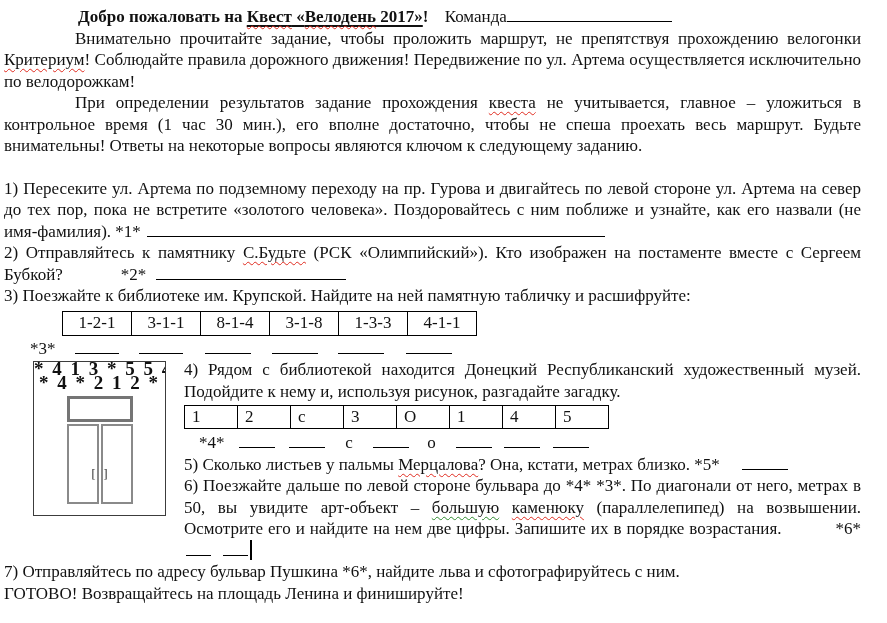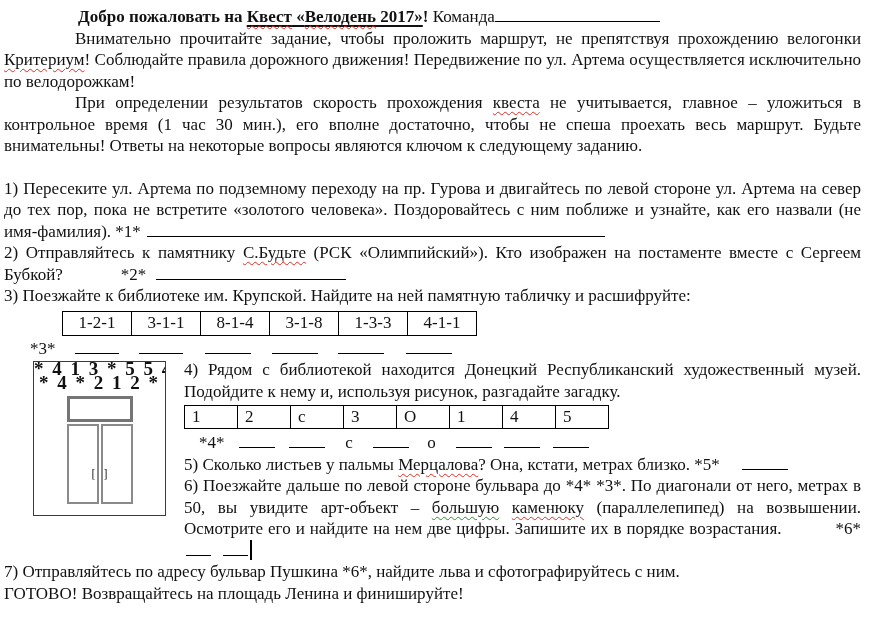--- a/index.html
+++ b/index.html
@@ -40,26 +40,26 @@
   .cursor-bar{display:inline-block;width:2px;height:20px;background:#000;vertical-align:-4px;margin-left:2px;}
   .center{}
 </style>
 </head>
 <body>
 
 <div class="page">
 
   <p class="title">
     <span class="b"><span>Добро пожаловать на </span><span class="u"><span class="sp-err">Квест</span><span> «</span><span class="sp-err">Велодень</span><span> 2017»</span></span><span>!</span></span>
-    <span style="">Команда</span><span class="blank" style="width:165px;"></span>
+    <span style="margin-left:12px;">Команда</span><span class="blank" style="width:165px;"></span>
   </p>
 
   <p class="just indent"><span>Внимательно прочитайте задание, чтобы проложить маршрут, не препятствуя прохождению велогонки </span><span class="sp-err">Критериум</span><span>! Соблюдайте правила дорожного движения! Передвижение по ул. Артема осуществляется исключительно по велодорожкам!</span></p>
 
-  <p class="just indent"><span>При определении результатов скорость прохождения </span><span class="sp-err">квеста</span><span> не учитывается, главное – уложиться в контрольное время (1 час 30 мин.), его вполне достаточно, чтобы не спеша проехать весь маршрут. Будьте внимательны! Ответы на некоторые вопросы являются ключом к следующему заданию.</span></p>
+  <p class="just indent"><span>При определении результатов задание прохождения </span><span class="sp-err">квеста</span><span> не учитывается, главное – уложиться в контрольное время (1 час 30 мин.), его вполне достаточно, чтобы не спеша проехать весь маршрут. Будьте внимательны! Ответы на некоторые вопросы являются ключом к следующему заданию.</span></p>
 
   <div class="gap-line"></div>
 
   <p class="just"><span>1) Пересеките ул. Артема по подземному переходу на пр. Гурова и двигайтесь по левой стороне ул. Артема на север до тех пор, пока не встретите «золотого человека». Поздоровайтесь с ним поближе и узнайте, как его назвали (не имя-фамилия). </span><span class="marker">*1*</span><span class="blank" style="width:458px;margin-left:6px;"></span></p>
 
   <p class="just"><span>2) Отправляйтесь к памятнику </span><span class="sp-err">С.Будьте</span><span> (РСК «Олимпийский»).  Кто изображен на постаменте вместе с Сергеем Бубкой?</span><span class="marker" style="margin-left:58px;">*2*</span><span class="blank" style="width:190px;margin-left:10px;"></span></p>
 
   <p><span>3) Поезжайте к библиотеке им. Крупской. Найдите на ней памятную табличку и расшифруйте:</span></p>
 
   <table class="code-table">

